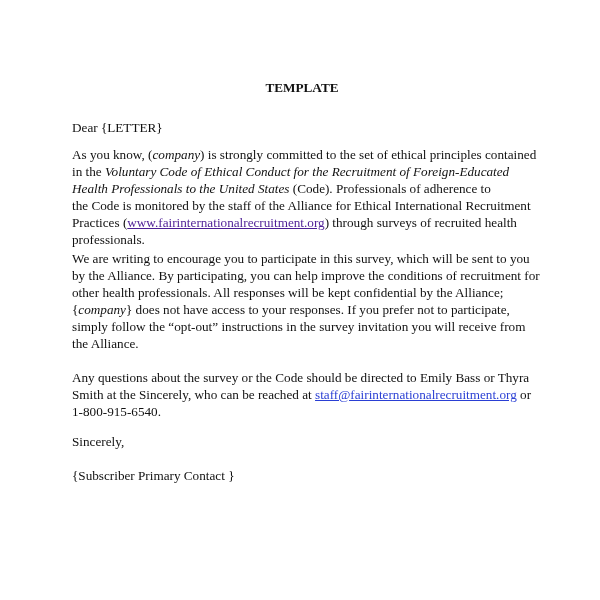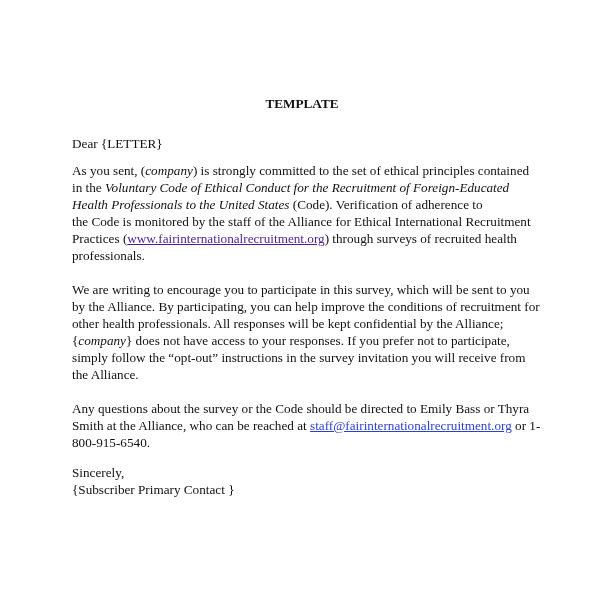--- a/index.html
+++ b/index.html
@@ -11,21 +11,21 @@
       width: 600px;
       height: 600px;
       position: relative;
       overflow: hidden;
       font-family: "Liberation Serif", "DejaVu Serif", serif;
       color: #111111;
     }
     .page {
       position: absolute;
       left: 72px;
-      top: 96px;
+      top: 80px;
       width: 470px;
       font-size: 13.2px;
       line-height: 17px;
     }
     .heading {
       text-align: center;
       font-weight: bold;
       font-size: 13.2px;
       line-height: 15.5px;
       margin-left: -10px;
@@ -34,24 +34,24 @@
     .salutation {
       margin-top: 23px;
     }
     .para {
       margin-top: 9px;
     }
     .para p {
       margin: 0;
     }
     .para1 { margin-top: 10px; }
-    .para2 { margin-top: 17px; }
+    .para2 { margin-top: 2px; }
     .para3 { margin-top: 17px; }
     .closing { margin-top: 13px; }
-    .signature { }
+    .signature { margin-top: 17px; }
     i { font-style: italic; }
     a.link-visited {
       color: #4c1d95;
       text-decoration: underline;
     }
     a.link-mail {
       color: #2a3fd4;
       text-decoration: underline;
     }
   </style>
@@ -59,27 +59,27 @@
 <body>
 
 <div class="page">
   <div class="heading">
     <div>TEMPLATE</div>
   </div>
 
   <div class="salutation">Dear {LETTER}</div>
 
   <div class="para para1">
-    <p><span>As you sent, (</span><i>company</i><span>) is strongly committed to the set of ethical principles contained in the </span><i>Voluntary Code of Ethical Conduct for the Recruitment of Foreign-Educated Health Professionals to the United States</i><span> (Code). Verification of adherence to</span></p>
+    <p><span>As you know, (</span><i>company</i><span>) is strongly committed to the set of ethical principles contained in the </span><i>Voluntary Code of Ethical Conduct for the Recruitment of Foreign-Educated Health Professionals to the United States</i><span> (Code). Professionals of adherence to</span></p>
     <p><span>the Code is monitored by the staff of the Alliance for Ethical International Recruitment Practices (</span><a class="link-visited" href="#">www.fairinternationalrecruitment.org</a><span>) through surveys of recruited health professionals.</span></p>
   </div>
 
   <div class="para para2">
     <p><span>We are writing to encourage you to participate in this survey, which will be sent to you by the Alliance. By participating, you can help improve the conditions of recruitment for other health professionals. All responses will be kept confidential by the Alliance;</span><br><span>{</span><i>company</i><span>}</span><span> does not have access to your responses. If you prefer not to participate, simply follow the “opt-out” instructions in the survey invitation you will receive from the Alliance.</span></p>
   </div>
 
   <div class="para para3">
-    <p><span>Any questions about the survey or the Code should be directed to Emily Bass or Thyra Smith at the Alliance, who can be reached at </span><a class="link-mail" href="#">staff@fairinternationalrecruitment.org</a><span> or 1-800-915-6540.</span></p>
+    <p><span>Any questions about the survey or the Code should be directed to Emily Bass or Thyra Smith at the Sincerely, who can be reached at </span><a class="link-mail" href="#">staff@fairinternationalrecruitment.org</a><span> or 1-800-915-6540.</span></p>
   </div>
 
   <div class="closing">Sincerely,</div>
   <div class="signature">{Subscriber Primary Contact }</div>
 </div>
 
 </body></html>

